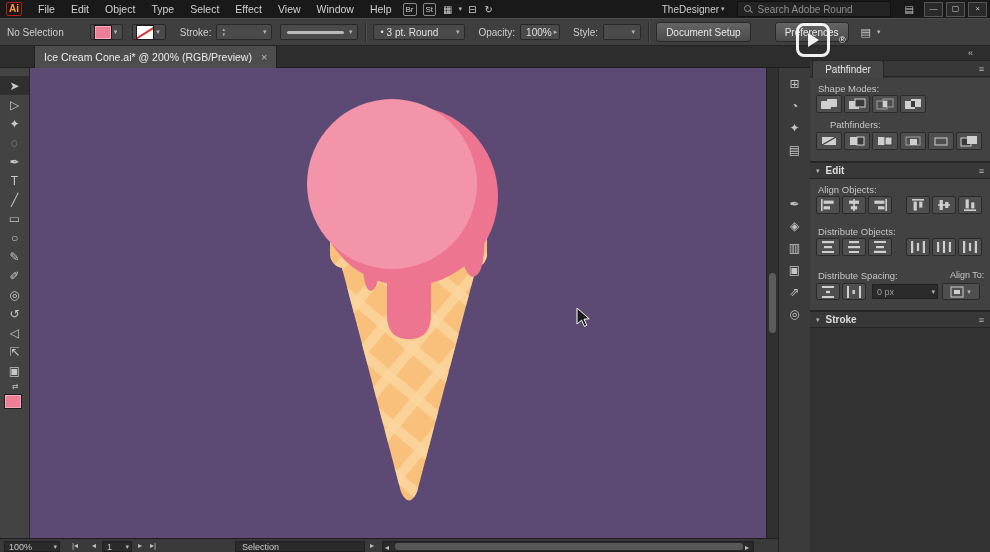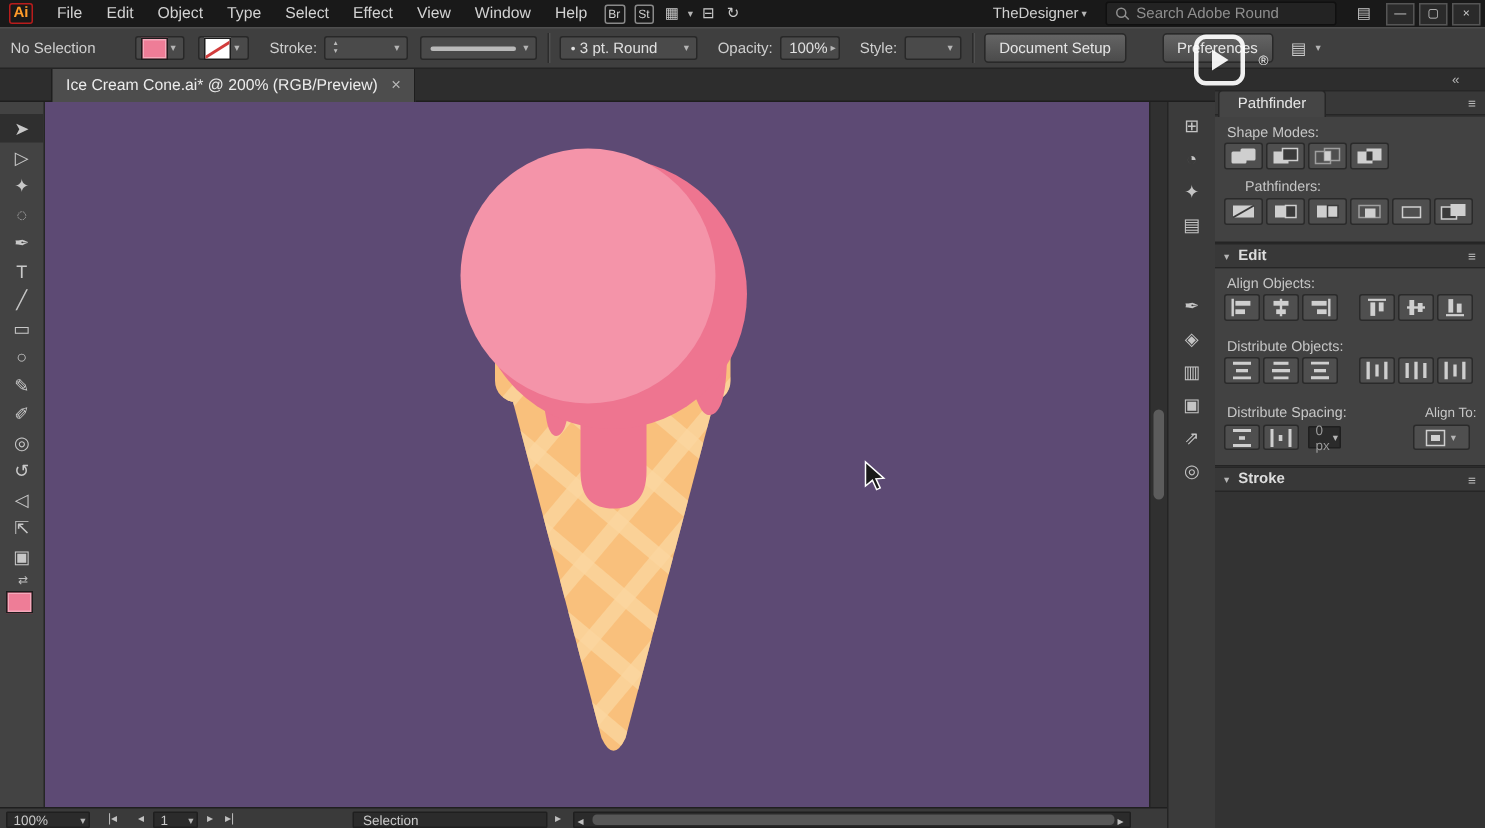--- a/index.html
+++ b/index.html
@@ -412,21 +412,21 @@
           <rect x="2" y="10" width="12" height="2"></rect>
         </svg>
     </div>
     <div class="pbtn" style="left:32px;top:104px;width:24px;height:17px">
       <svg width="16" height="12" fill="#cfcfcf">
           <rect x="1" y="0" width="2" height="12"></rect>
           <rect x="6.5" y="4" width="2.4" height="4"></rect>
           <rect x="13" y="0" width="2" height="12"></rect>
         </svg>
     </div>
-    <div class="sfield" style="left:62px;top:105px;width:22px;height:15px;position:absolute;color:#9a9a9a">
+    <div class="sfield" style="left:62px;top:105px;width:66px;height:15px;position:absolute;color:#9a9a9a">
       <span style="flex:1;padding-left:4px">0 px</span>
       <span class="caret">▾</span>
     </div>
     <div class="pbtn" style="left:132px;top:104px;width:38px;height:17px">
       <svg width="16" height="12">
           <rect x="2" y="1" width="12" height="10" fill="none" stroke="#cfcfcf"></rect>
           <rect x="5" y="4" width="6" height="4" fill="#cfcfcf"></rect>
         </svg>
       <span class="caret">▾</span>
     </div>

